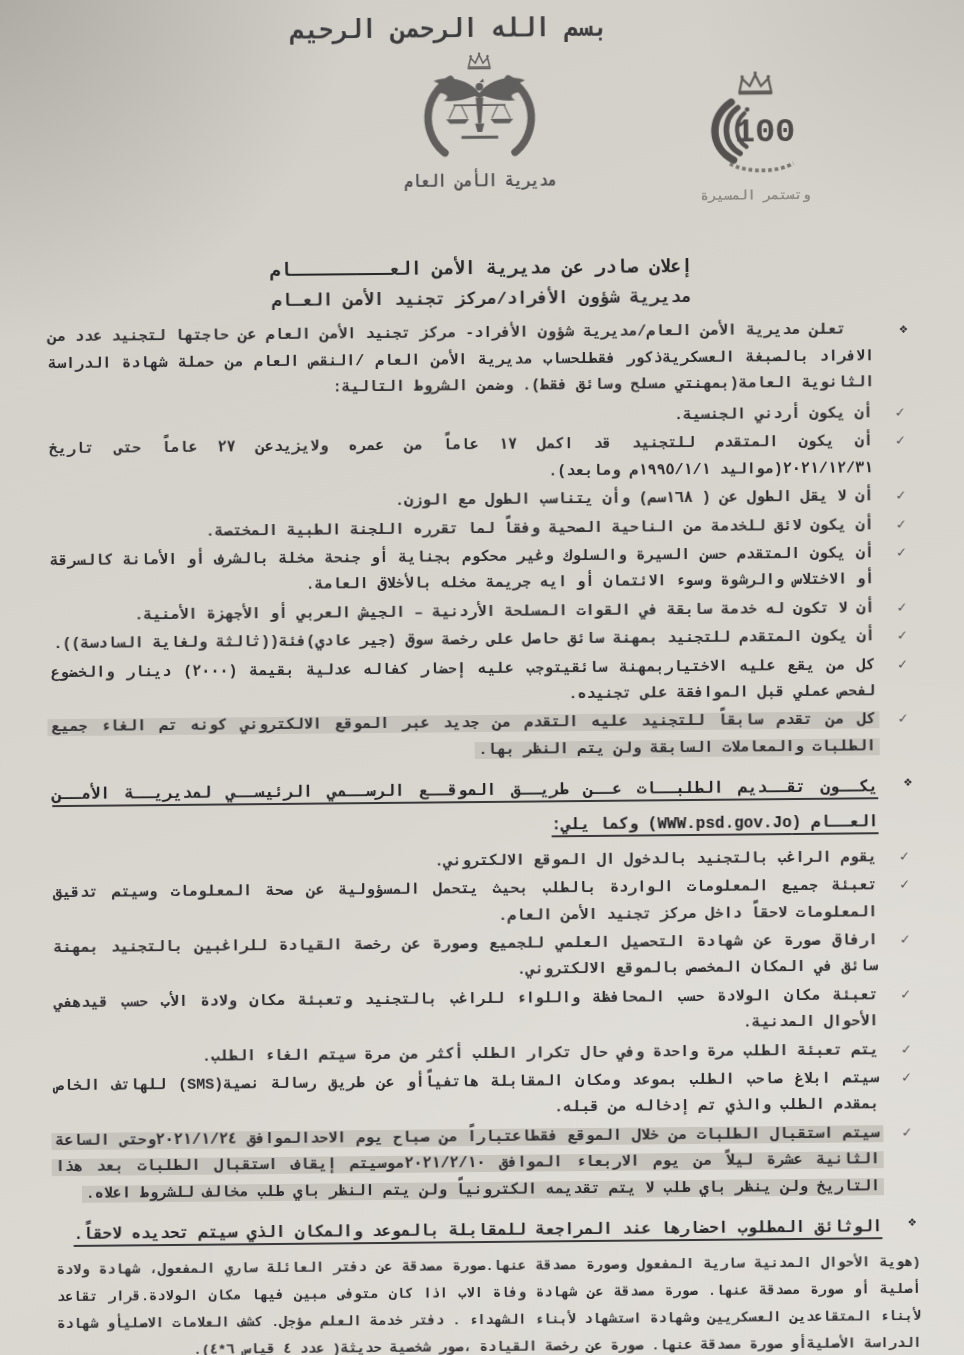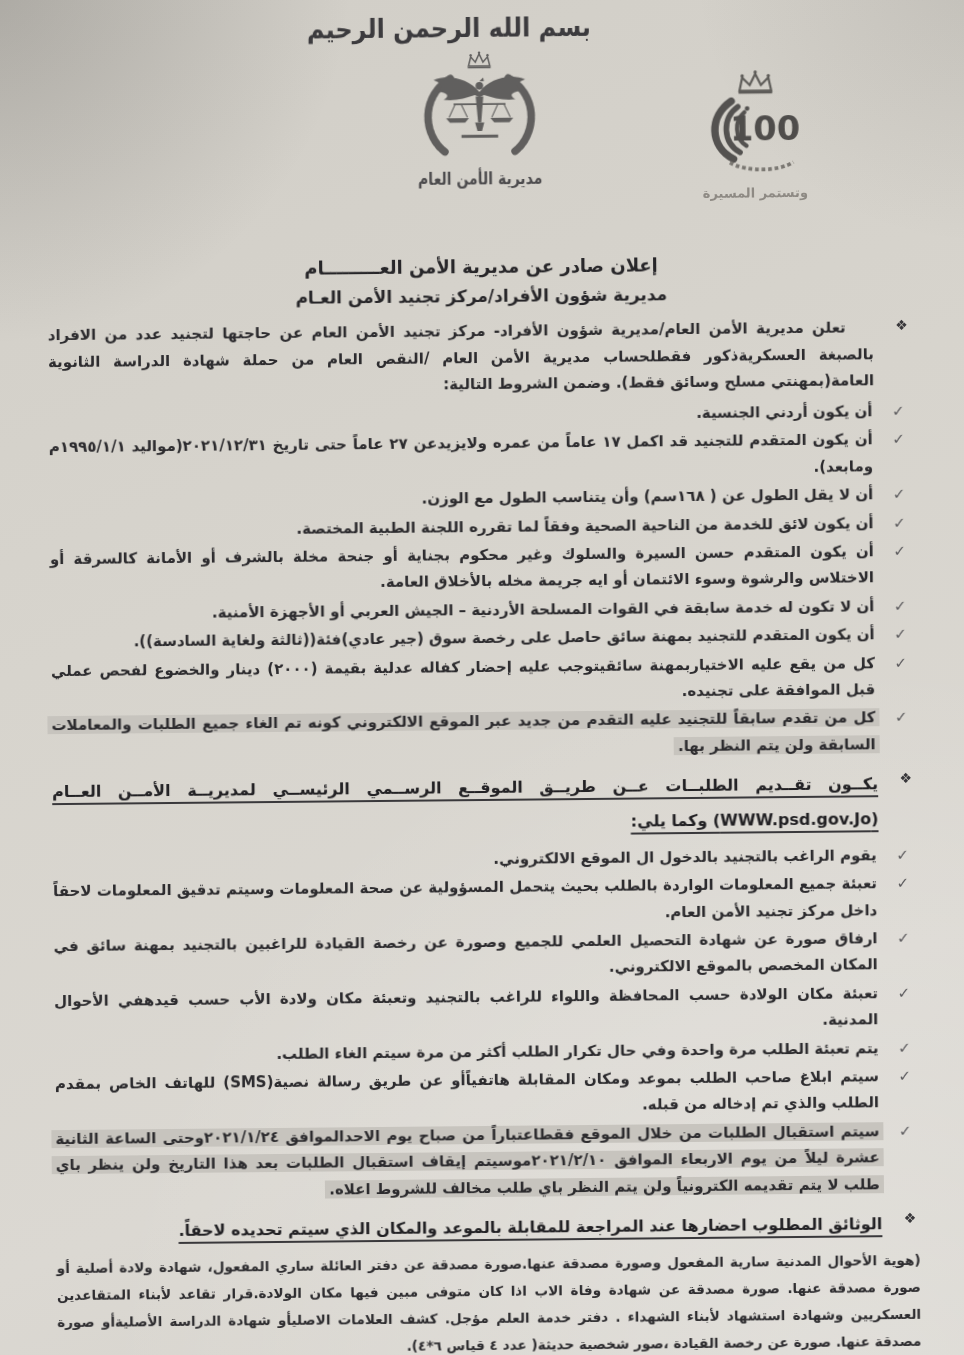--- a/index.html
+++ b/index.html
@@ -8,20 +8,21 @@
     font-family:"DejaVu Sans","Liberation Sans",sans-serif;
     background:#cfccc6;
   }
   .photo{
     position:relative;width:964px;height:1355px;overflow:hidden;
     background:
       radial-gradient(130% 90% at 88% 102%, rgba(255,255,255,0.28), rgba(255,255,255,0) 60%),
       radial-gradient(70% 50% at -2% -2%, rgba(55,53,50,0.25), rgba(55,53,50,0) 55%),
       radial-gradient(60% 40% at 102% -2%, rgba(70,68,64,0.12), rgba(70,68,64,0) 50%),
       linear-gradient(160deg,#d1cec7 0%,#d7d4cd 40%,#dbd8d2 75%,#d5d2cb 100%);
+    font-family: Liberation Mono, monospace;
   }
   .sheet{
     position:absolute;inset:0;
     padding:8px 46px 0 50px;
     transform:rotate(-0.55deg);
     transform-origin:50% 42%;
     direction:rtl;
     color:#2c2b2e;
   }
   

